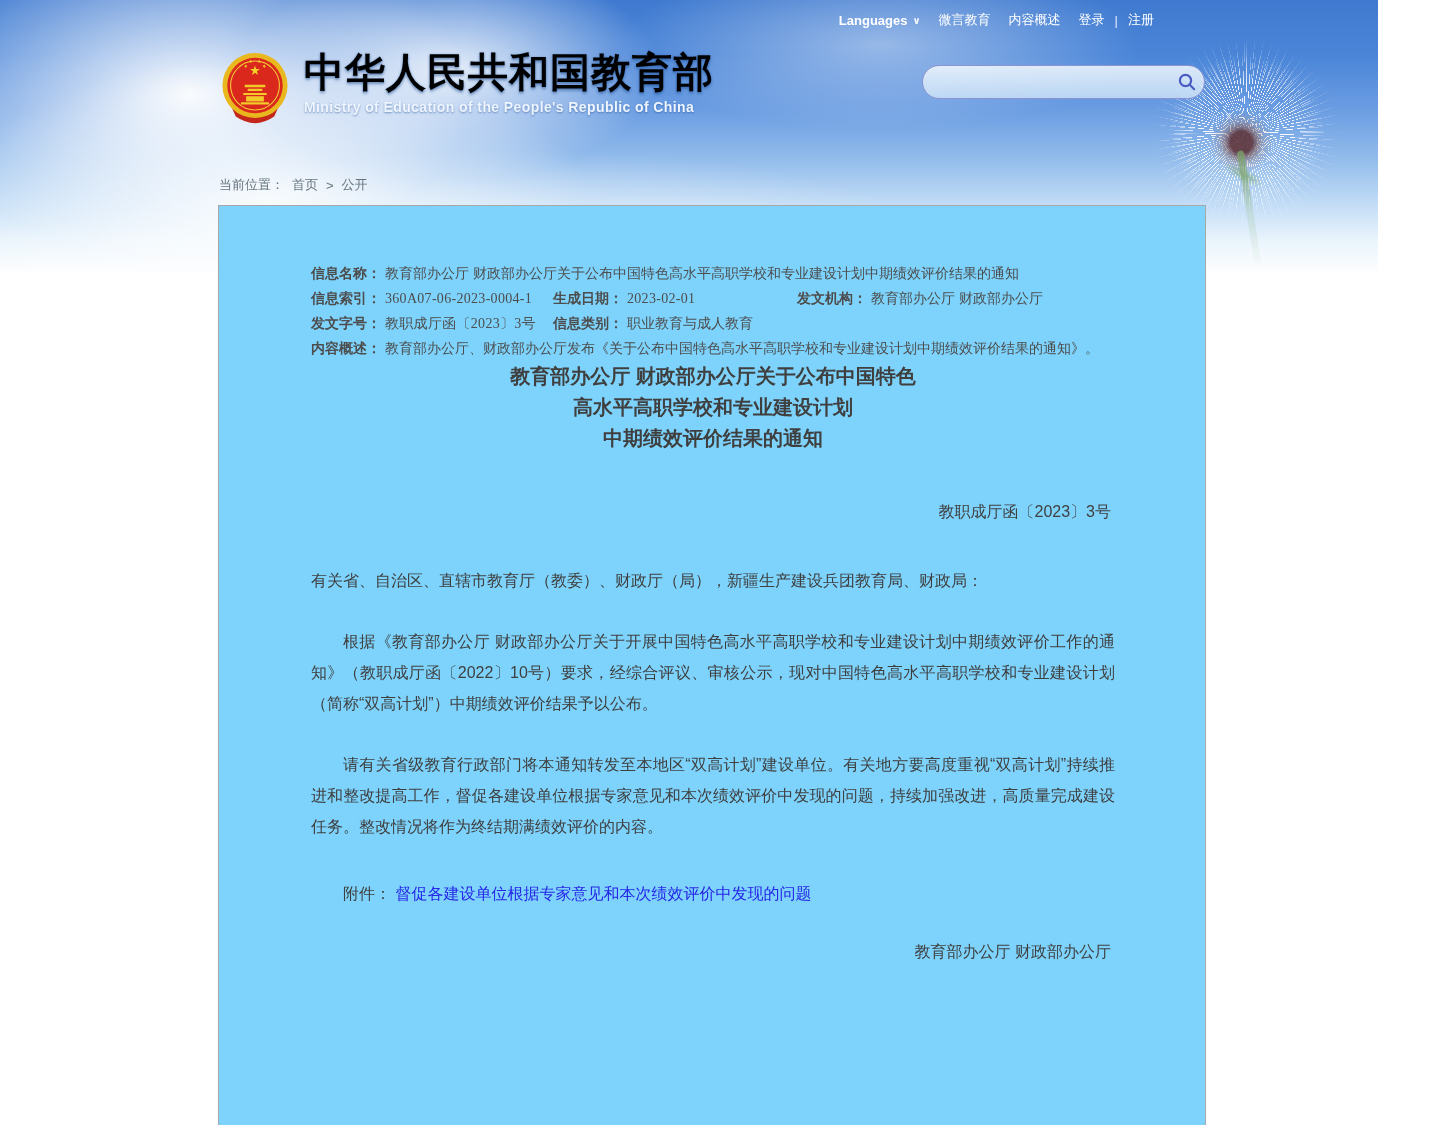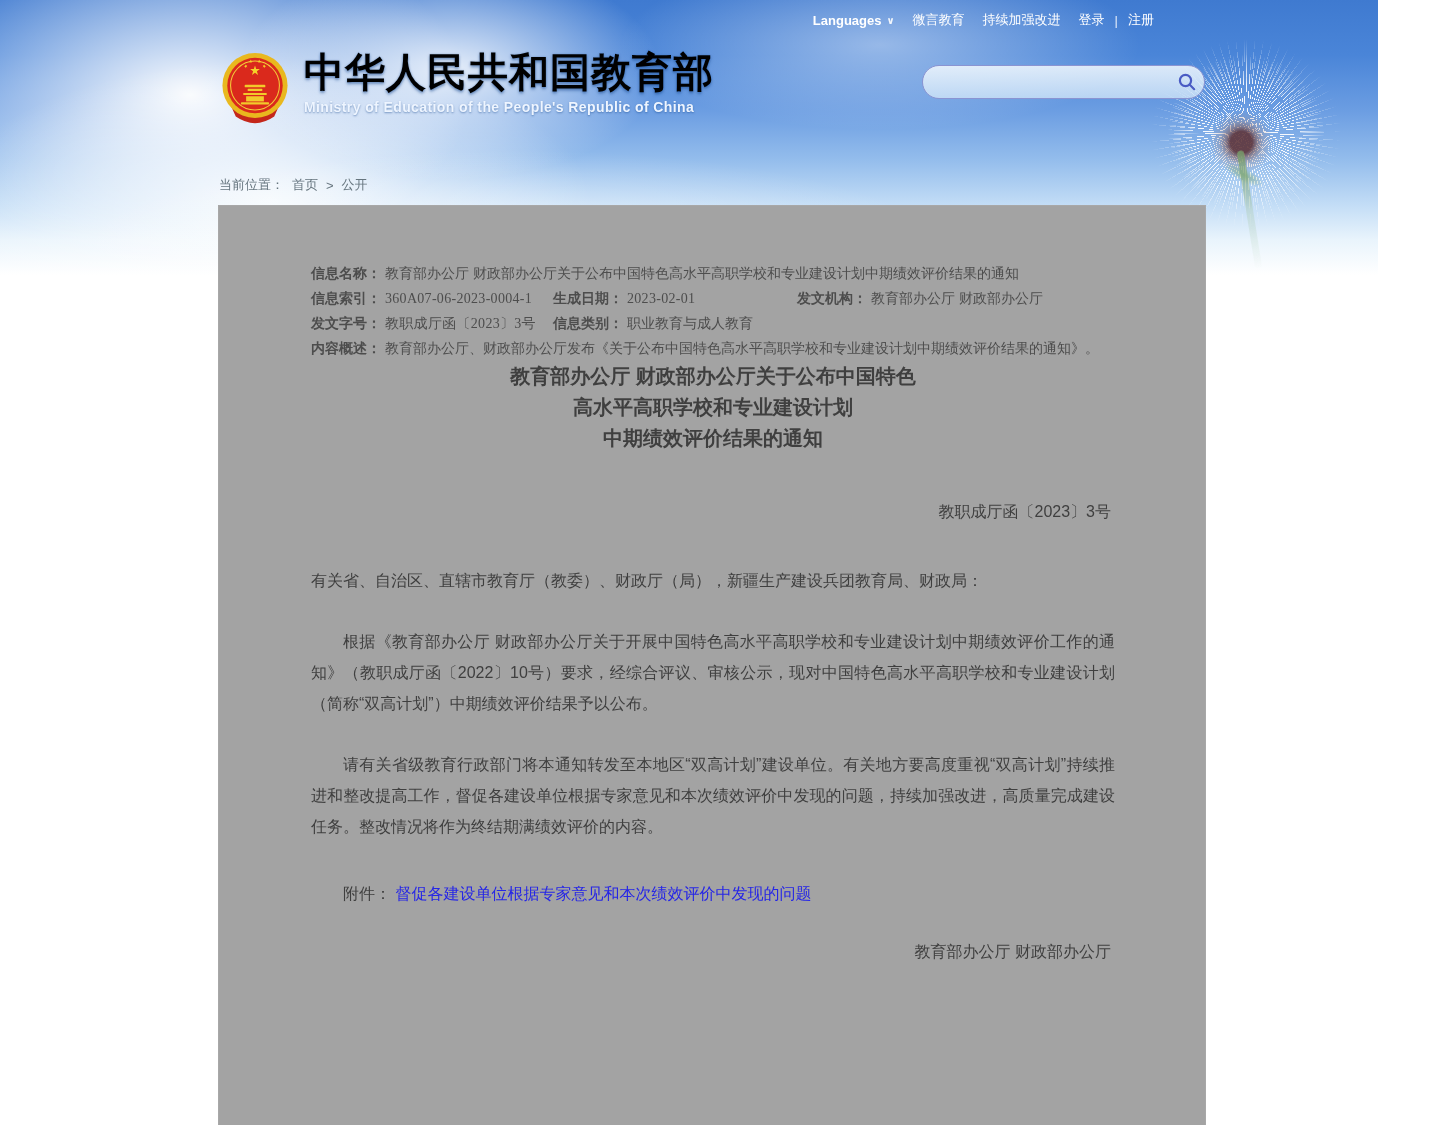--- a/index.html
+++ b/index.html
@@ -62,21 +62,21 @@
     font-size:14px;color:#345;}
   .search .btn{width:34px;height:32px;border:none;background:transparent;cursor:pointer;
     display:flex;align-items:center;justify-content:center;padding:0;}
 
   
   .breadcrumb{position:absolute;left:219px;top:176px;font-size:13px;color:#66757f;
     display:flex;gap:8px;align-items:center;justify-content:center;}
   .breadcrumb a{color:#66757f;text-decoration:none;cursor:pointer;}
 
   
-  .panel{position:absolute;left:218px;top:205px;width:988px;height:920px;background:#a3a3a3;
+  .panel{position:absolute;left:218px;top:205px;width:988px;height:920px;background:#7dd3fc;
     border:1px solid #a8a8a8;border-bottom:none;box-sizing:border-box;
     padding:55px 90px 0 92px;}
   .meta{font-size:14px;line-height:25px;color:#4d4d4d;}
   .meta .row{display:flex;}
   .meta .lbl{font-weight:bold;white-space:nowrap;}
   .meta .val{margin-left:4px;}
   .meta .num{font-family:"Liberation Serif","DejaVu Serif",serif;letter-spacing:.3px;}
   .meta .cell1{flex:0 0 242px;display:flex;}
   .meta .cell2{flex:0 0 244px;display:flex;}
   .meta .cell3{flex:1;display:flex;}
@@ -107,21 +107,21 @@
     <div class="dandelion-stem"></div>
     <div class="dandelion-leaf"></div>
   </div>
 
   <div class="topnav">
     <a class="lang">
       <span>Languages</span>
       <span class="caret">∨</span>
     </a>
     <a>微言教育</a>
-    <a>持续加强改进</a>
+    <a>内容概述</a>
     <a>登录</a>
     <span class="pipe">|</span>
     <a>注册</a>
   </div>
 
   <div class="header">
     <svg class="emblem" viewBox="0 0 100 104">
       <defs>
         <path id="star" d="M0,-1 L0.2245,-0.309 L0.951,-0.309 L0.3633,0.118 L0.5878,0.809 L0,0.382 L-0.5878,0.809 L-0.3633,0.118 L-0.951,-0.309 L-0.2245,-0.309 Z"></path>
       </defs>

